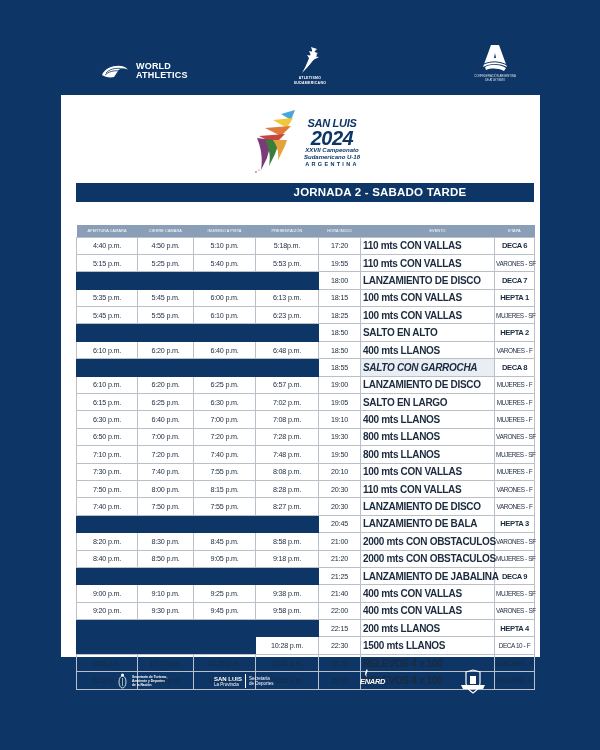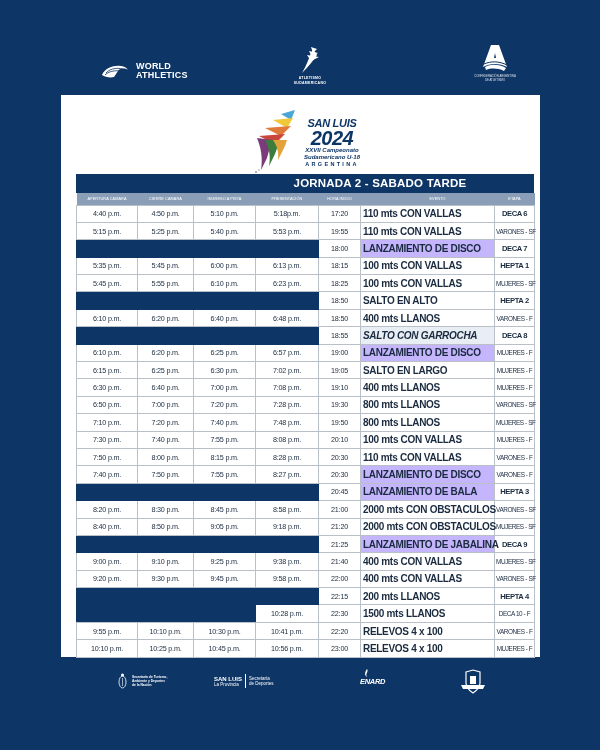--- a/index.html
+++ b/index.html
@@ -32,41 +32,41 @@
   .event-mark { position: absolute; left: 0; top: 0; width: 50px; height: 68px; }
   .event-text { position: absolute; left: 46px; top: 10px; width: 70px; text-align: center; color: #0d3566; }
   .et-line1 { font-size: 11px; font-weight: bold; font-style: italic; letter-spacing: -0.3px; line-height: 11px; }
   .et-line2 { font-size: 20px; font-weight: bold; font-style: italic; line-height: 18px; letter-spacing: -0.5px; }
   .et-line3 { font-size: 6px; font-weight: bold; font-style: italic; line-height: 7px; }
   .et-line4 { font-size: 6px; font-weight: bold; font-style: italic; line-height: 7px; }
   .et-line5 { font-size: 5.5px; font-weight: bold; letter-spacing: 2.3px; line-height: 7px; }
 
   
   .schedule {
-    position: absolute; left: 76px; top: 174px; width: 458px;
+    position: absolute; left: 76px; top: 183px; width: 458px;
   }
   .sched-title {
     height: 19px; background: #0d3566; color: #fff;
     font-size: 11.5px; font-weight: bold; text-align: center; line-height: 19px;
     padding-left: 150px; letter-spacing: 0.2px;
   }
-  table { border-collapse: collapse; width: 458px; table-layout: fixed; }
+  table { border-collapse: collapse; width: 458px; table-layout: fixed; margin-top: 23px; }
   col.c1 { width: 61px; } col.c2 { width: 56px; } col.c3 { width: 62px; }
   col.c4 { width: 63px; } col.c5 { width: 42px; } col.c6 { width: 134px; } col.c7 { width: 40px; }
   thead th {
     background: #8a9fb7; color: #fff; font-size: 3.8px; font-weight: normal;
     height: 12px; text-align: center; letter-spacing: 0.1px; border: none;
   }
   thead th.ev { padding-left: 20px; }
   tbody td {
     height: 17.4px; border: 1px solid #b9c0c8; font-size: 7.2px; color: #1a2a3f;
     text-align: center; padding: 0 2px; white-space: nowrap; letter-spacing: -0.2px;
   }
   tbody td.ev { text-align: left; padding-right: 4px; font-size: 10px; font-weight: bold; letter-spacing: -0.3px; }
-  tbody td.ev.hl { background: #c4b5fd; }
+  tbody td.ev.hl { background: #ffffff; }
   tbody td.ev.hl2 { background: #e9eef4; font-style: italic; }
   tbody td.st { font-size: 6.4px; letter-spacing: -0.4px; padding: 0 1px; }
   tbody td.st.big { font-size: 7.6px; font-weight: bold; }
   tbody td.hr { font-size: 7.2px; }
   tbody td.dark { background: #0d3566; border-color: #0d3566; }
   tbody td.dark-t { background: #0d3566; border-color: #0d3566; border-top-color: #b9c0c8; }
   tbody td.dark-b { background: #0d3566; border-color: #0d3566; border-bottom-color: #b9c0c8; }
 
   
   .footer { position: absolute; left: 0; top: 657px; width: 486px; height: 93px; }

